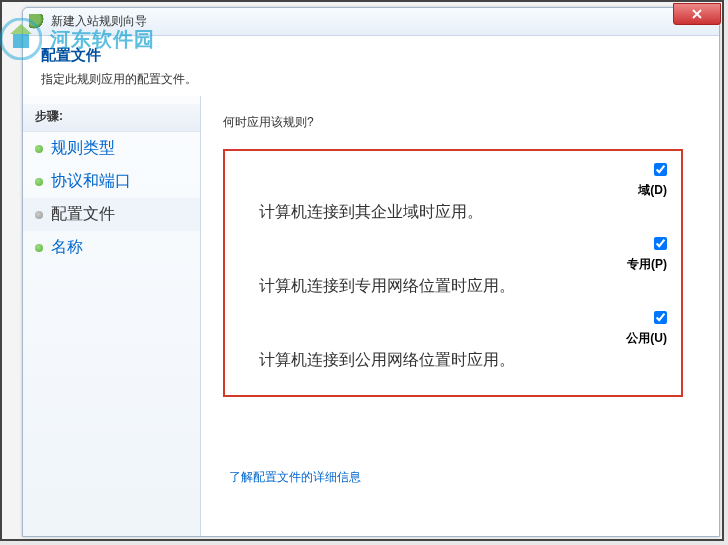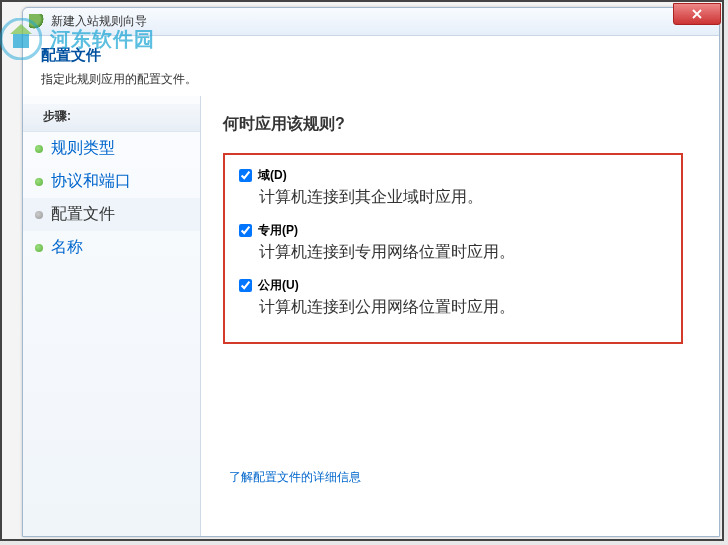--- a/index.html
+++ b/index.html
@@ -37,44 +37,44 @@
     .header-title { font-size: 15px; color: #0050a0; font-weight: bold; margin-bottom: 6px; }
     .header-sub { font-size: 12px; color: #333; }
     
     .content { display: flex; height: 440px; }
     
     .sidebar {
       width: 178px; background: linear-gradient(#fafcfe, #f0f5fa);
       border-right: 1px solid #d0dae6; padding-top: 8px;
     }
     .sidebar-heading {
-      font-size: 12px; font-weight: bold; color: #333; padding: 4px 20px 6px;
+      font-size: 12px; font-weight: bold; color: #333; padding: 4px 12px 6px;
       border-bottom: 1px solid #e0e6ee;
       background: linear-gradient(#f4f8fc, #e8eef6);
     }
     .sidebar-item {
       display: flex; align-items: center; padding: 6px 12px; font-size: 16px;
       cursor: pointer; color: #0066cc;
     }
     .sidebar-item.current { color: #333; background: #eef4fa; }
     .bullet {
       width: 8px; height: 8px; border-radius: 50%; margin-right: 8px;
       background: radial-gradient(circle at 3px 3px, #9de080, #5cb03c);
       flex-shrink: 0;
     }
     .sidebar-item.current .bullet { background: radial-gradient(circle at 3px 3px, #ccc, #999); }
     
     .main { flex: 1; padding: 18px 22px; position: relative; background: #fff; }
-    .question { font-size: 16px; color: #333; margin-bottom: 18px; font-weight: bold; }
+    .question { font-size: 12px; color: #333; margin-bottom: 18px; }
     
     .options-box {
       border: 2px solid #d43a2a; padding: 12px 14px 10px; width: 460px;
     }
     .opt-group { margin-bottom: 14px; }
-    .opt-row { display: flex; align-items: center; gap: 6px; margin-bottom: 3px; }
+    .opt-row { display: flex; align-items: flex-end; gap: 6px; margin-bottom: 3px; flex-direction: column; }
     .opt-row input { width: 13px; height: 13px; }
     .opt-label { font-size: 12px; font-weight: bold; color: #000; }
     .opt-desc { font-size: 16px; color: #333; padding-left: 20px; }
     
     .learn-link { position: absolute; left: 28px; bottom: 50px; font-size: 12px; color: #0066cc; cursor: pointer; }
     
     .button-bar {
       height: 44px; display: flex; justify-content: flex-end; align-items: center;
       gap: 8px; padding: 0 18px;
     }

